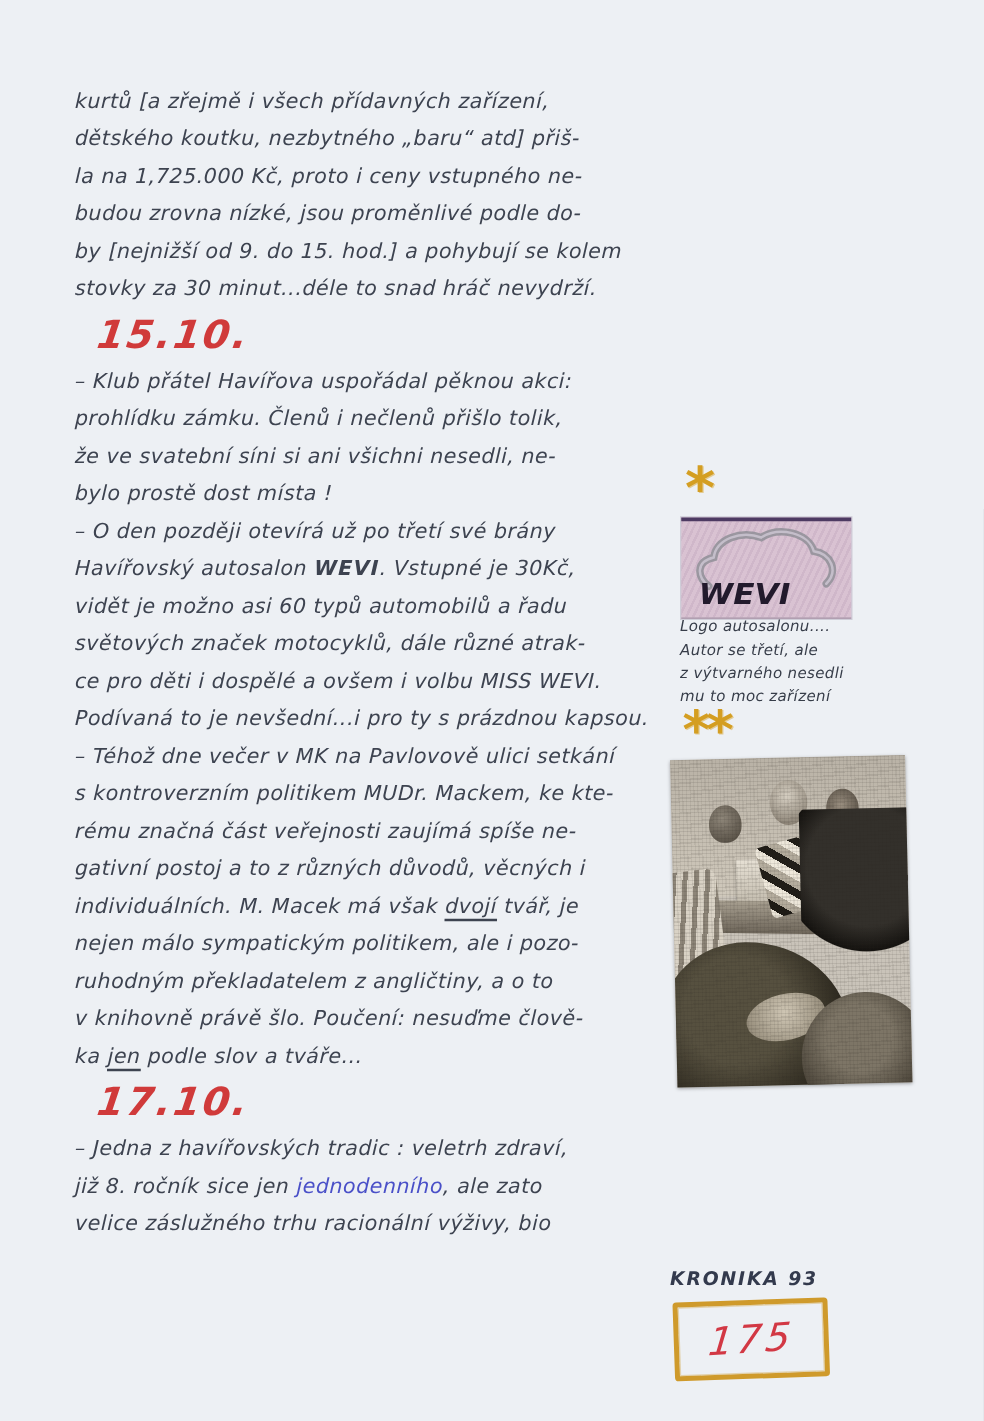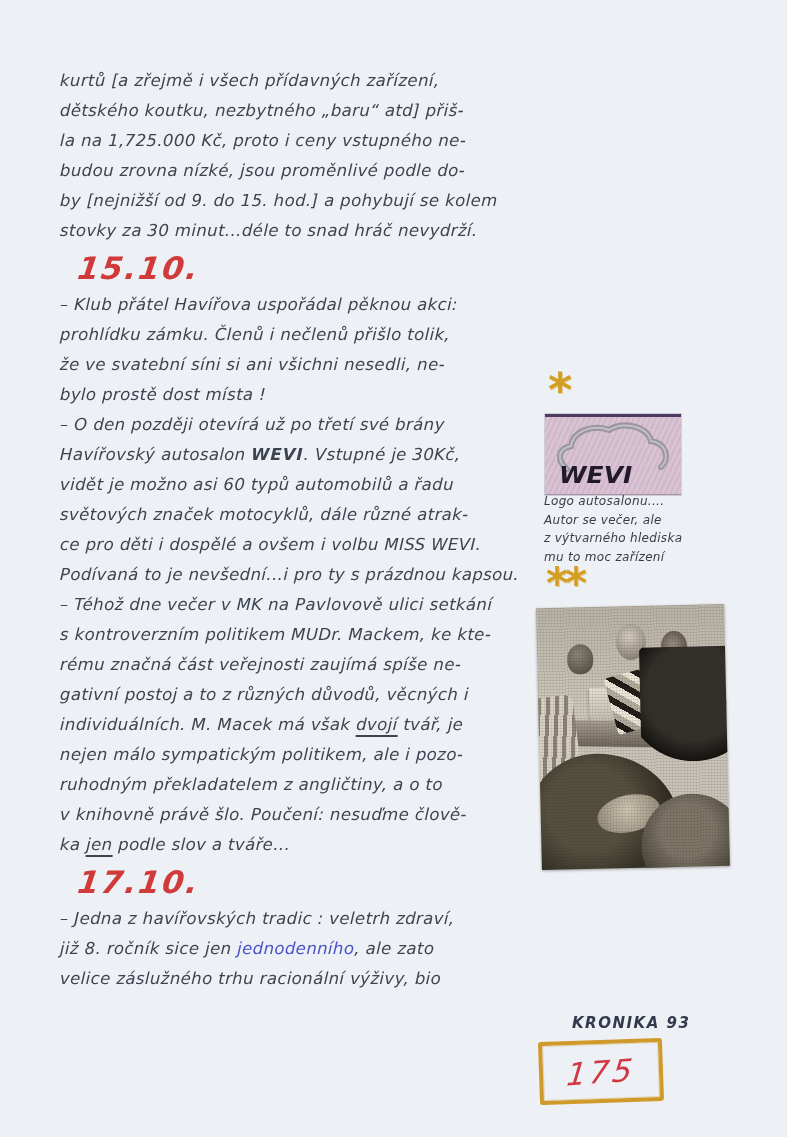--- a/index.html
+++ b/index.html
@@ -114,21 +114,20 @@
     transform:rotate(-12deg);}
   .ph-fg2{right:-8%;bottom:-12%;width:55%;height:40%;border-radius:50%;
     background:radial-gradient(circle at 45% 35%, #7d7566 30%, #3a342a 75%);}
 
   
   .kronika-label{
     position:absolute; left:536px; top:1014px;
     font-style:italic; font-weight:bold;
     font-size:15px; letter-spacing:1.5px; color:#333a4d;
     white-space:nowrap;
-    margin-left:36px;
   }
   .page-number-box{
     position:absolute; left:539px; top:1040px; width:116px; height:55px;
     border:4px solid #cf9a2b; border-radius:3px;
     transform:rotate(-2deg);
     box-shadow:inset 0 0 0 1px rgba(207,154,43,.35);
     display:flex; align-items:center; justify-content:center;
   }
   .page-number{
     font-style:italic; font-size:31px; color:#d23844;
@@ -203,22 +202,22 @@
   <div class="logo-box">
     <svg width="136" height="70" viewBox="0 0 136 70">
       <path d="M22,50 C12,42 12,30 26,27 C28,12 48,5 64,11 C78,2 102,7 106,22 C120,24 126,38 116,48" fill="none" stroke="#8f8f98" stroke-width="6" stroke-linecap="round" opacity="0.85"></path>
       <path d="M22,50 C12,42 12,30 26,27 C28,12 48,5 64,11 C78,2 102,7 106,22 C120,24 126,38 116,48" fill="none" stroke="#c9c2ce" stroke-width="2" stroke-linecap="round" opacity="0.9"></path>
     </svg>
     <div class="wevi-text">WEVI</div>
   </div>
 
   <div class="caption logo-caption">
     <div>Logo autosalonu....</div>
-    <div>Autor se večer, ale</div>
-    <div>z výtvarného hlediska</div>
+    <div>Autor se třetí, ale</div>
+    <div>z výtvarného nesedli</div>
     <div>mu to moc zařízení</div>
   </div>
 
   <div class="star-mark star-double">**</div>
 
   <div class="photo">
     <div class="ph ph-wall"></div>
     <div class="ph ph-head1"></div>
     <div class="ph ph-head2"></div>
     <div class="ph ph-head3"></div>

